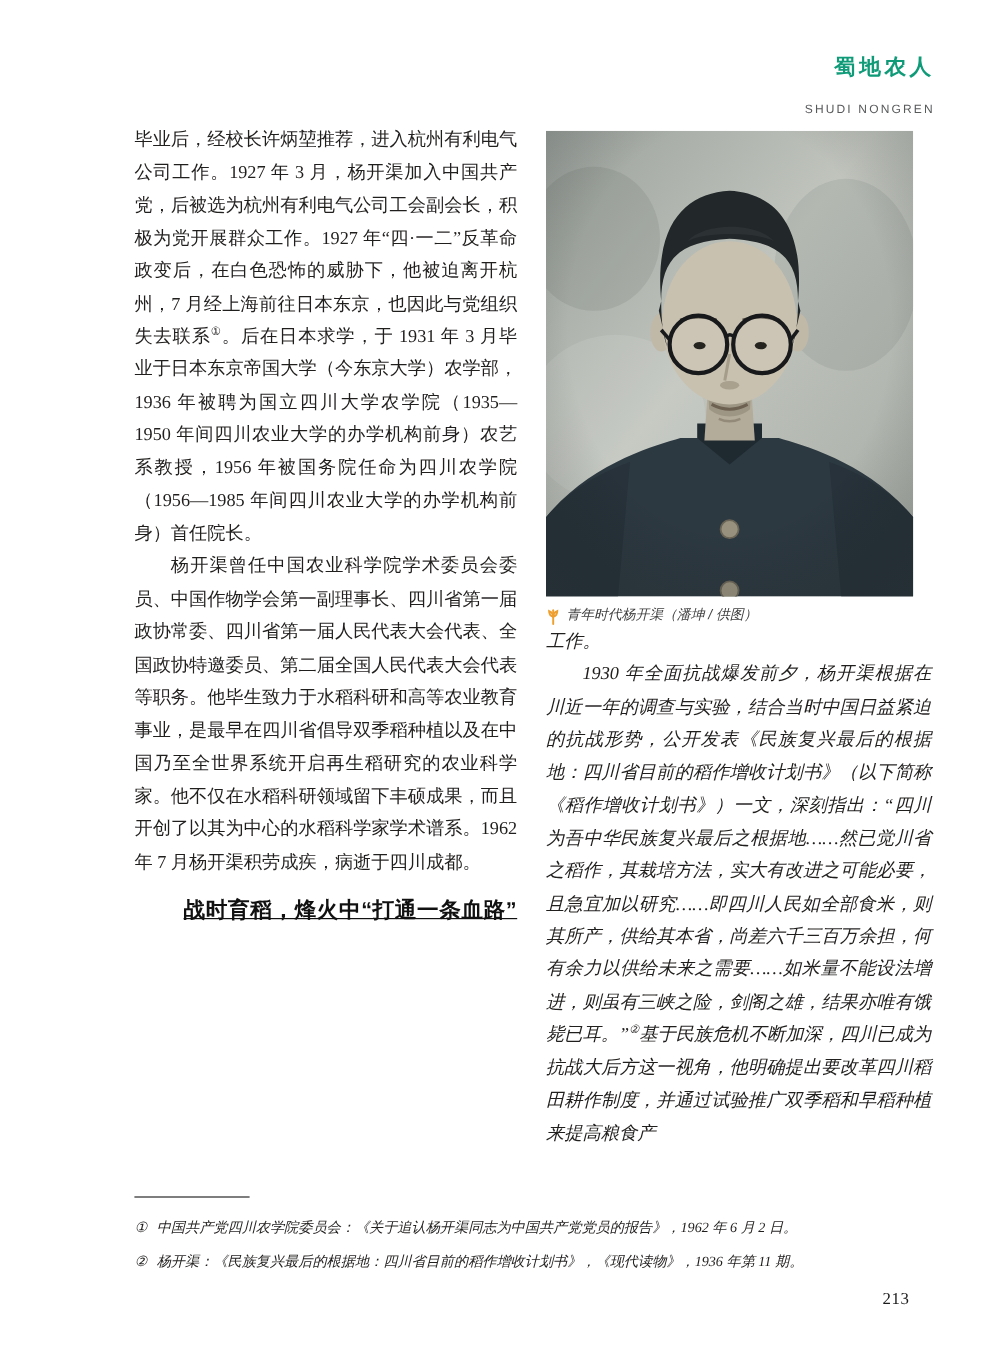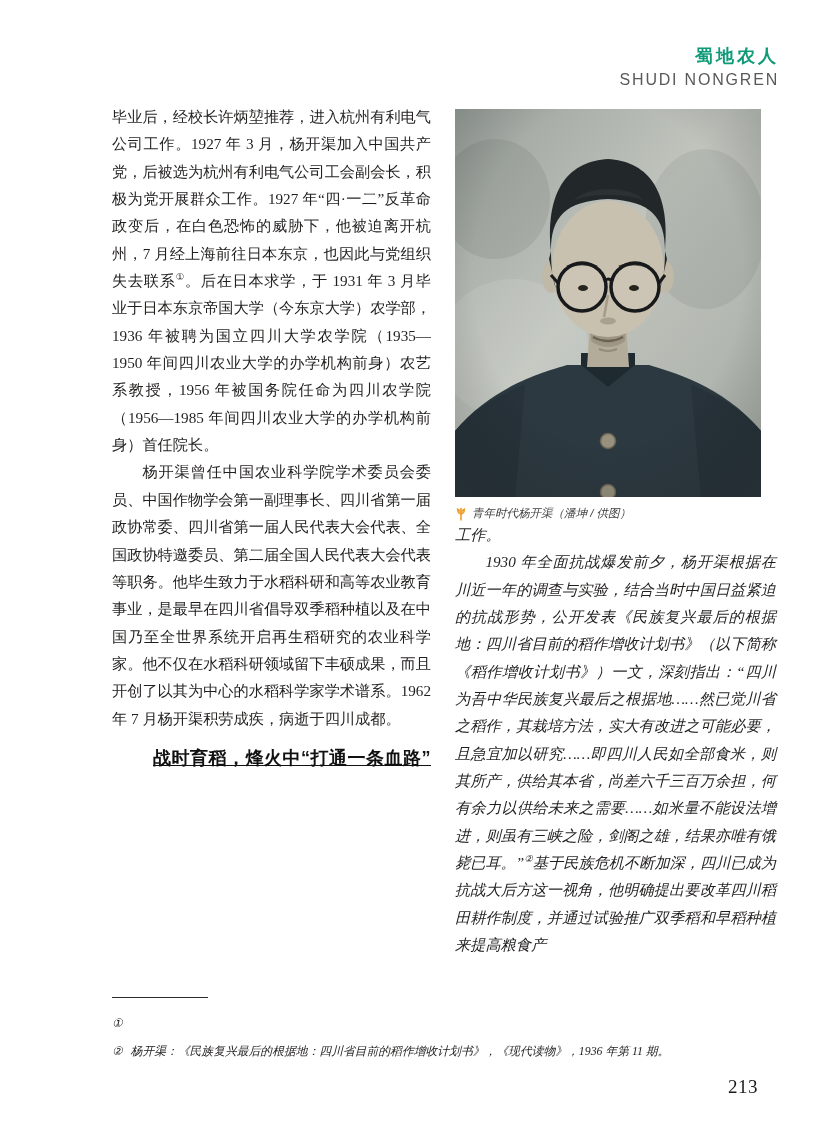--- a/index.html
+++ b/index.html
@@ -6,21 +6,21 @@
   html,body { background:#ffffff; }
   body {
     width:830px; height:1128px; position:relative; overflow:hidden;
     font-family:"Liberation Serif","DejaVu Serif",serif;
     color:#211f1e;
   }
   
   .masthead { position:absolute; top:44px; right:51px; text-align:right;
     font-family:"Liberation Sans","DejaVu Sans",sans-serif; }
   .masthead .cn { color:#0f9b78; font-weight:700; font-size:18px; letter-spacing:3px; }
-  .masthead .en { color:#58595b; font-size:16px; letter-spacing:1.8px; margin-top:3px; }
+  .masthead .en { color:#58595b; font-size:10px; letter-spacing:1.8px; margin-top:18px; }
   
   .col { position:absolute; top:103px; font-size:15.2px; line-height:27.35px;
     text-align:justify; color:#211f1e; }
   .col-left  { left:112px; width:319px; }
   .col-right { left:455px; width:321px;font-style:italic; }
   .col p { margin:0; }
   .col p.indent { text-indent:2em; }
   sup.ref { font-size:9.5px; vertical-align:super; line-height:0; }
   .section-heading {
     font-family:"Liberation Sans","DejaVu Sans",sans-serif;
@@ -36,21 +36,21 @@
   .caption-row .cap-icon { flex:0 0 auto; display:inline-flex; }
   .after-photo { margin-top:13px; }
   
   .footnotes { position:absolute; left:112px; top:997px; width:663px; }
   .fn-divider { width:96px; border-top:1.6px solid #2a2a2a; margin-bottom:11px; }
   .fn-item { display:flex; gap:8px; font-size:11.8px; line-height:28px;
     font-style:italic; color:#211f1e; }
   .fn-item .fn-marker { flex:0 0 auto; }
   
   .page-number { position:absolute; top:1076px; right:72px;
-    font-size:19px; color:#1a1a1a; letter-spacing:0.5px; }
+    font-size:14px; color:#1a1a1a; letter-spacing:0.5px; }
 </style>
 </head>
 <body>
 
 <div class="masthead">
   <div class="cn">蜀地农人</div>
   <div class="en">SHUDI NONGREN</div>
 </div>
 
 <div class="col col-left">
@@ -133,20 +133,21 @@
     <span>青年时代杨开渠（潘坤 / 供图）</span>
   </div>
   <p class="after-photo">工作。</p>
   <p class="indent"><span>1930 年全面抗战爆发前夕，杨开渠根据在川近一年的调查与实验，结合当时中国日益紧迫的抗战形势，公开发表《民族复兴最后的根据地：四川省目前的稻作增收计划书》（以下简称《稻作增收计划书》）一文，深刻指出：“四川为吾中华民族复兴最后之根据地……然已觉川省之稻作，其栽培方法，实大有改进之可能必要，且急宜加以研究……即四川人民如全部食米，则其所产，供给其本省，尚差六千三百万余担，何有余力以供给未来之需要……如米量不能设法增进，则虽有三峡之险，剑阁之雄，结果亦唯有饿毙已耳。”</span><sup class="ref">②</sup><span>基于民族危机不断加深，四川已成为抗战大后方这一视角，他明确提出要改革四川稻田耕作制度，并通过试验推广双季稻和早稻种植来提高粮食产</span></p>
 </div>
 
 <div class="footnotes">
   <div class="fn-divider"></div>
   <div class="fn-item">
     <span class="fn-marker">①</span>
+    <span class="fn-text">中国共产党四川农学院委员会：《关于追认杨开渠同志为中国共产党党员的报告》，1962 年 6 月 2 日。</span>
   </div>
   <div class="fn-item">
     <span class="fn-marker">②</span>
     <span class="fn-text">杨开渠：《民族复兴最后的根据地：四川省目前的稻作增收计划书》，《现代读物》，1936 年第 11 期。</span>
   </div>
 </div>
 
 <div class="page-number">213</div>
 
 </body></html>

